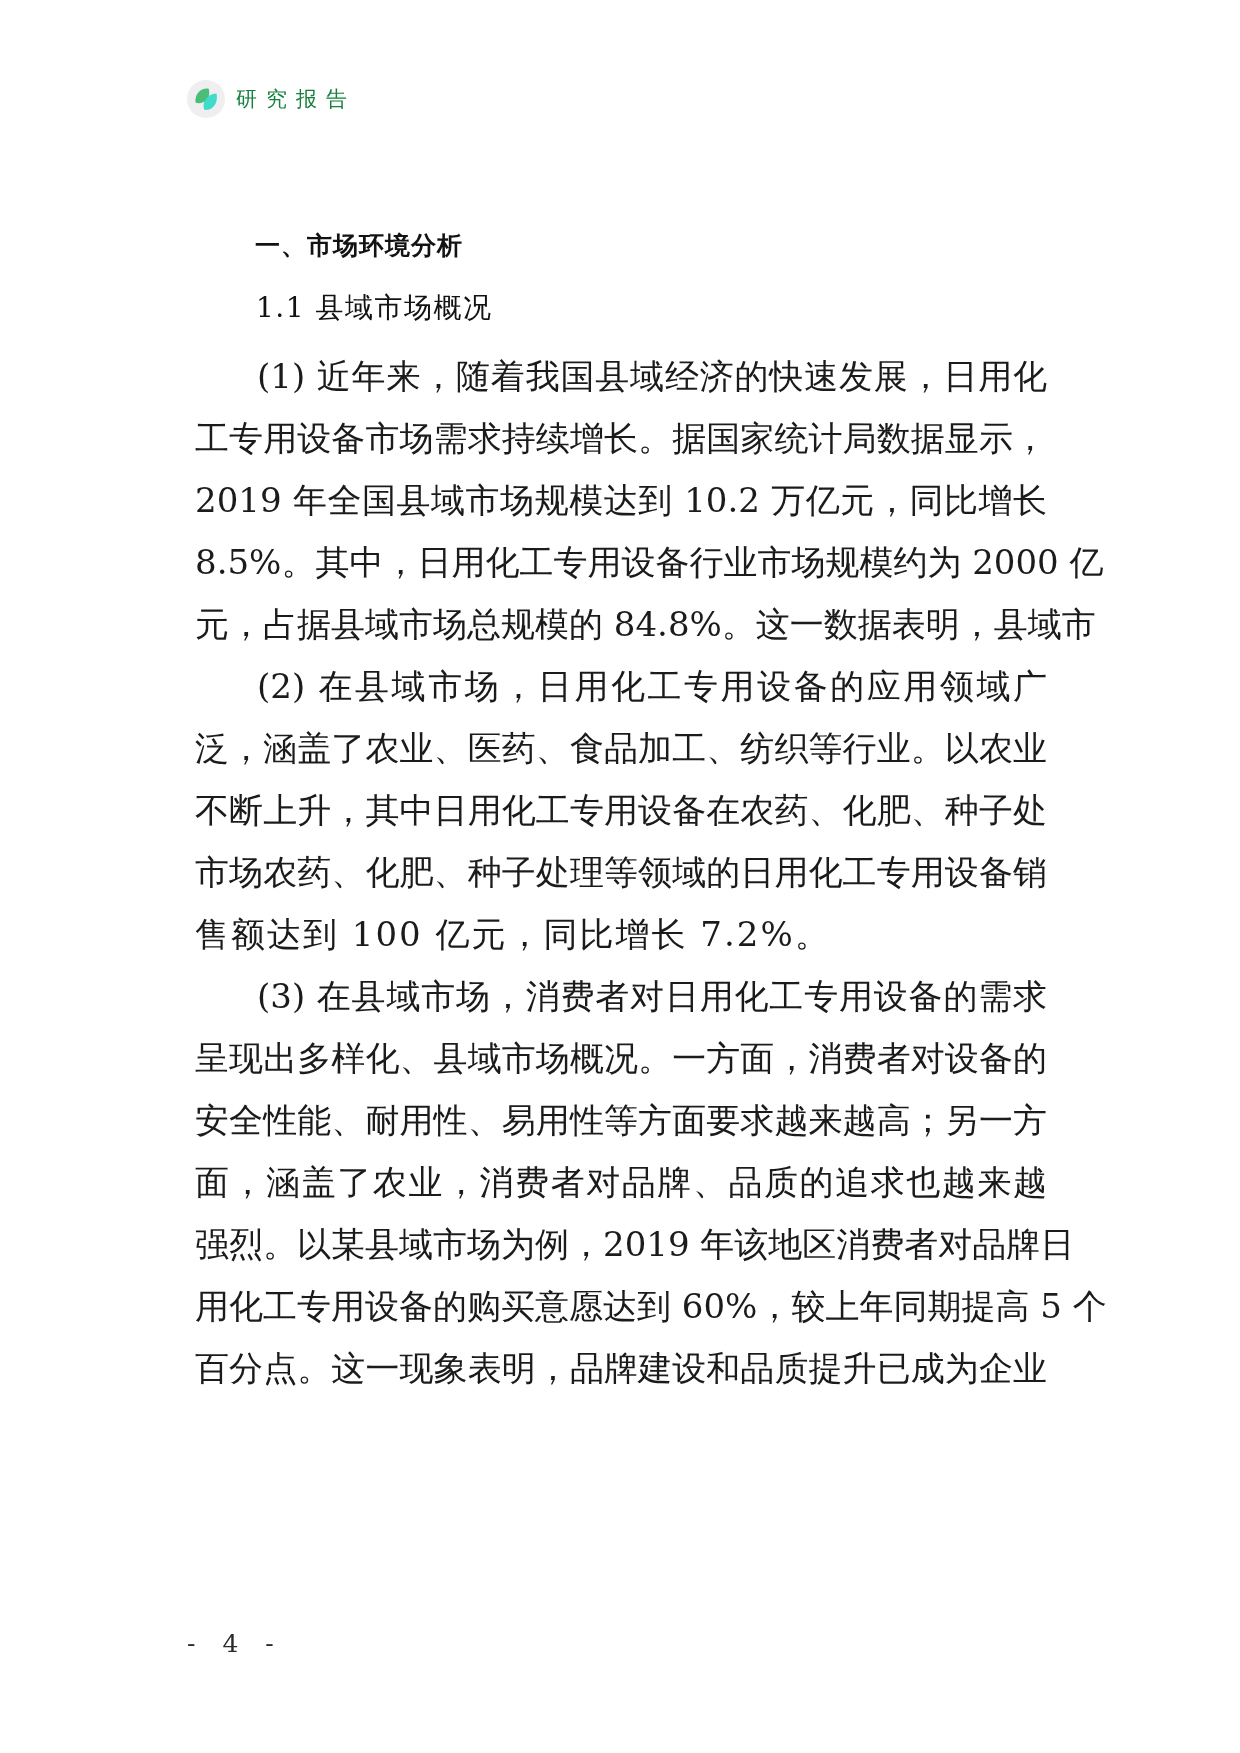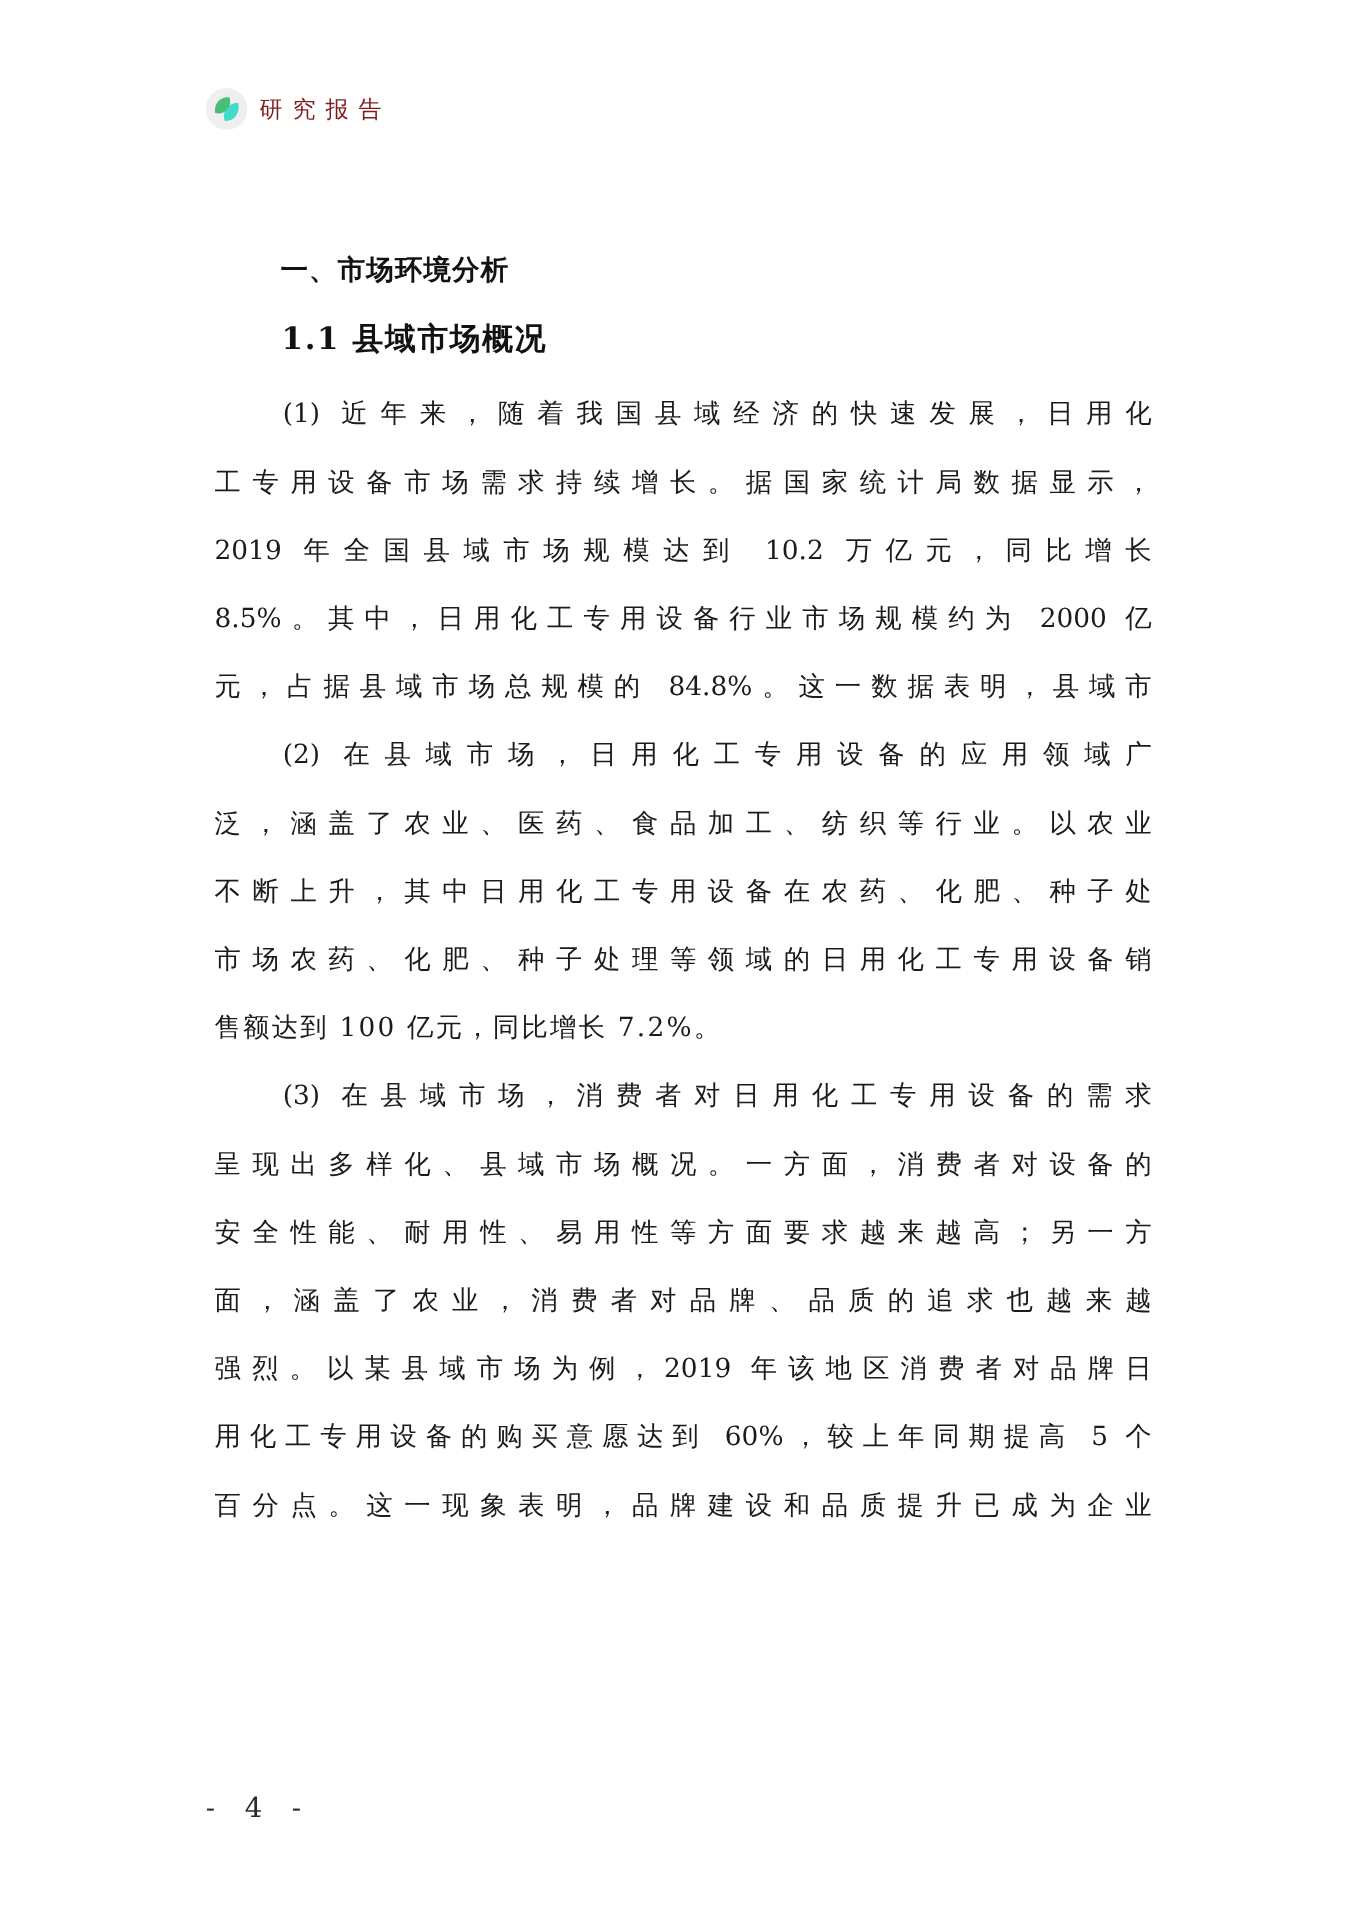--- a/index.html
+++ b/index.html
@@ -13,44 +13,44 @@
   }
   .page { position:absolute; inset:0; background:#ffffff; }
 
   
   .brand {
     position:absolute; left:187px; top:80px;
     display:flex; align-items:center; gap:11px;
   }
   .brand .logo { width:38px; height:38px; display:block; }
   .brand-label {
-    font-size:21px; color:#7f1d1d;
+    font-size:21px; color:#15803d;
     letter-spacing:9px;
     font-family:"DejaVu Serif", serif;
     white-space:nowrap;
   }
 
   
   .heading {
     position:absolute; left:255px; top:229px; margin:0;
     font-family:"DejaVu Sans", sans-serif;
     font-weight:bold; font-size:25px; color:#121212;
     letter-spacing:1px; white-space:nowrap;
   }
   .subheading {
     position:absolute; left:256px; top:289px; margin:0;
     font-family:"DejaVu Serif", serif;
-    font-weight:bold; font-size:28px; color:#121212;
+    font-weight:normal; font-size:28px; color:#121212;
     letter-spacing:1.5px; white-space:nowrap;
   }
 
   
   .bodytext {
     position:absolute; left:195px; top:345px; width:852px;
-    font-size:24px; color:#1b1b1b;
+    font-size:34px; color:#1b1b1b;
   }
   .line {
     height:62px; line-height:62px;
     text-align:justify; text-align-last:justify;
     white-space:nowrap;
   }
   .line.indent { padding-left:62px; }
   .line.end { text-align-last:left; letter-spacing:2px; }
 
   

